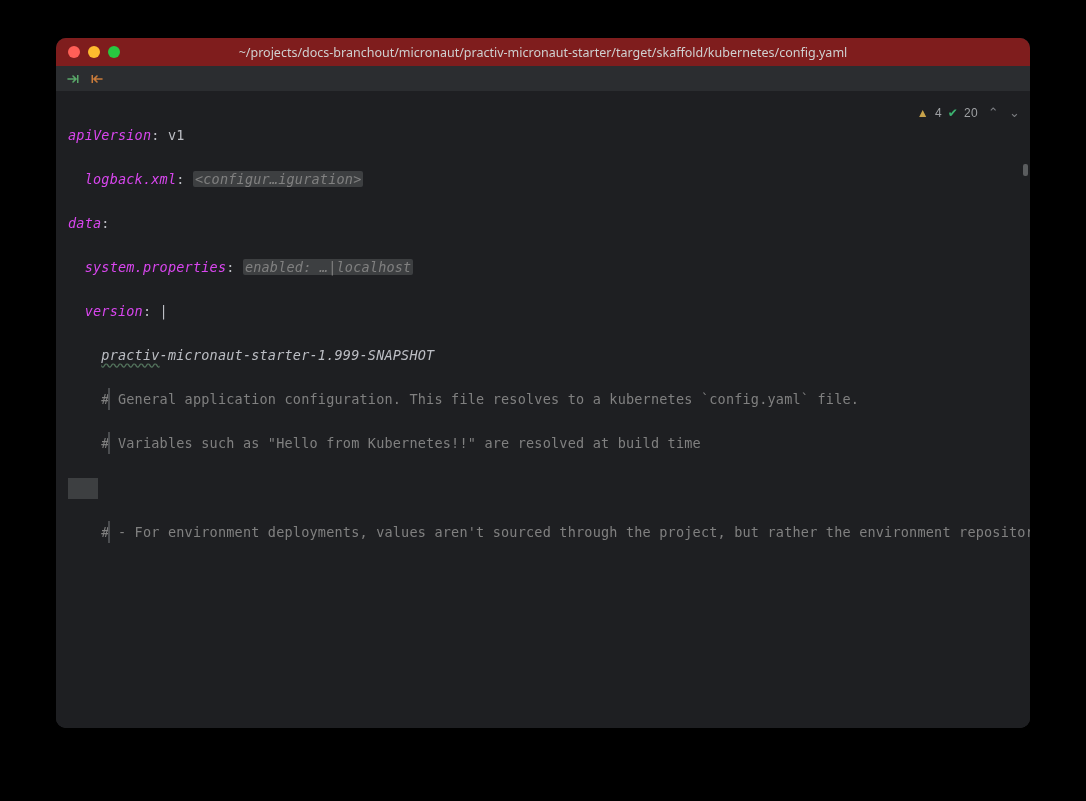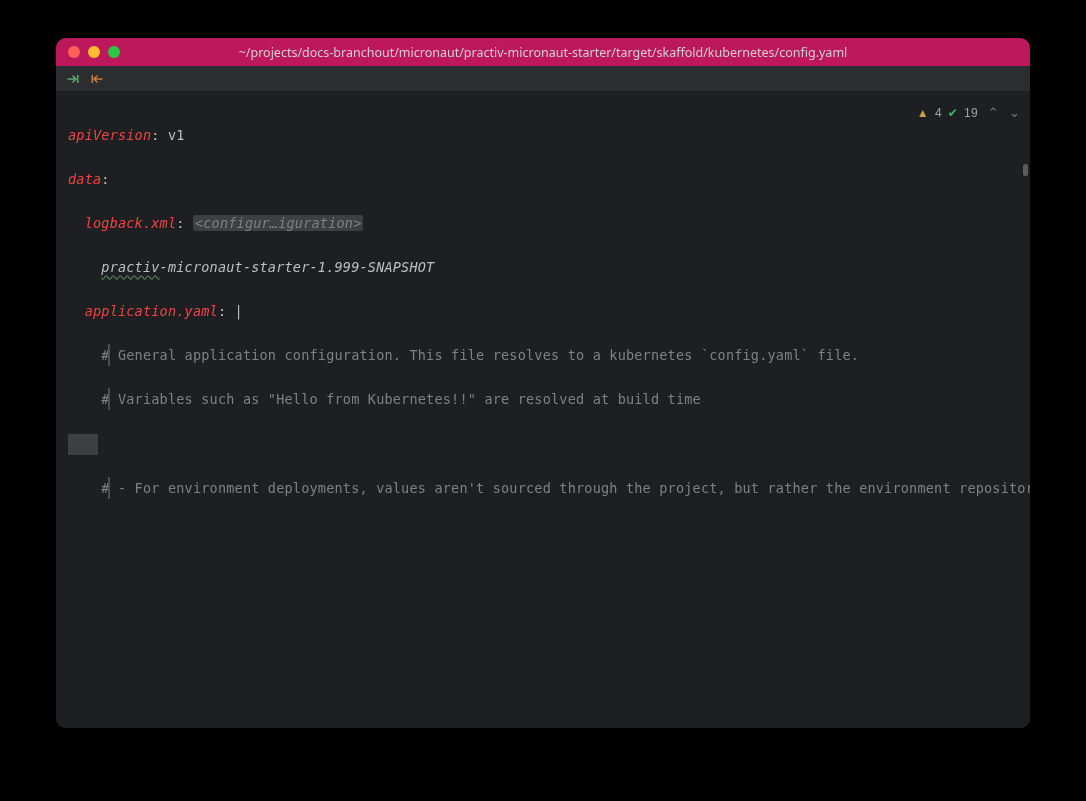--- a/index.html
+++ b/index.html
@@ -19,21 +19,21 @@
       height: 690px;
       background: #2b2d30;
       border-radius: 10px;
       overflow: hidden;
       box-shadow: 0 10px 40px rgba(0,0,0,0.5);
       display: flex;
       flex-direction: column;
     }
     .titlebar {
       height: 28px;
-      background: #be185d;
+      background: #7f1d1d;
       display: flex;
       align-items: center;
       padding: 0 12px;
       position: relative;
     }
     .traffic { display: flex; gap: 8px; }
     .dot { width: 12px; height: 12px; border-radius: 50%; }
     .red { background: #ff5f57; }
     .yellow { background: #febc2e; }
     .green { background: #28c840; }
@@ -75,21 +75,21 @@
       gap: 6px;
       color: #9ea0a3;
       font-size: 12px;
       font-family: -apple-system, sans-serif;
     }
     .warn-icon { color: #c7a24a; }
     .ok-icon { color: #3cb371; }
     .chev { color: #7a7c80; font-size: 13px; margin-left: 4px; }
 
     .code { white-space: pre; color: #bcbec4; }
-    .key { color: #ef4444; font-style: italic; margin-top: 32px; }
+    .key { color: #d946ef; font-style: italic; margin-top: 32px; }
     .colon { color: #bcbec4; }
     .text { color: #bcbec4; }
     .italic { font-style: italic; margin-top: 13px; }
     .comment { color: #808080; }
     .folded { background: #3d3f41; color: #808080; padding: 0 2px; border-radius: 2px; font-style: italic;}
     .squiggle { text-decoration: underline wavy #54755e; text-decoration-skip-ink: none; text-underline-offset: 3px;}
     .block-select { display:inline-block; width:30px; height:21px; background:#3d3f41; vertical-align: middle;}
     .block-bar { position: relative; }
     .block-bar::before {
       content:""; position:absolute; left:40px; top:0; bottom:0; width:2px; background:#4b4d50;
@@ -122,32 +122,33 @@
           <rect x="1.5" y="3" width="1.5" height="8" fill="#c97b3a"></rect>
         </svg>
     </span>
   </div>
 
   <div class="editor">
     <div class="inspection">
       <span class="warn-icon">▲</span>
       <span>4</span>
       <span class="ok-icon">✔</span>
-      <span>19</span>
+      <span>20</span>
       <span class="chev">⌃</span>
       <span class="chev">⌄</span>
     </div>
     <div class="scrollbar"></div>
 
     <div class="code">
 <div><span class="key">apiVersion</span><span class="colon">:</span><span class="text"> v1</span></div>
+<div>  <span class="key">logback.xml</span><span class="colon">:</span> <span class="folded">&lt;configur…iguration&gt;</span></div>
 <div><span class="key">data</span><span class="colon">:</span></div>
-<div>  <span class="key">logback.xml</span><span class="colon">:</span> <span class="folded">&lt;configur…iguration&gt;</span></div>
+<div>  <span class="key">system.properties</span><span class="colon">:</span> <span class="folded">enabled: …|localhost</span></div>
+<div>  <span class="key">version</span><span class="colon">:</span><span class="text"> |</span></div>
 <div>    <span class="text italic"><span class="squiggle">practiv</span><span>-micronaut-starter-1.999-SNAPSHOT</span></span></div>
-<div>  <span class="key">application.yaml</span><span class="colon">:</span><span class="text"> |</span></div>
 <div class="block-bar">    <span class="comment"># General application configuration. This file resolves to a kubernetes `config.yaml` file.</span></div>
 <div class="block-bar">    <span class="comment"># Variables such as "Hello from Kubernetes!!" are resolved at build time</span></div>
 <div><span class="block-select"></span></div>
 <div class="block-bar">    <span class="comment"># - For environment deployments, values aren't sourced through the project, but rather the environment repository</span></div>
 
 
 
 
 
 

